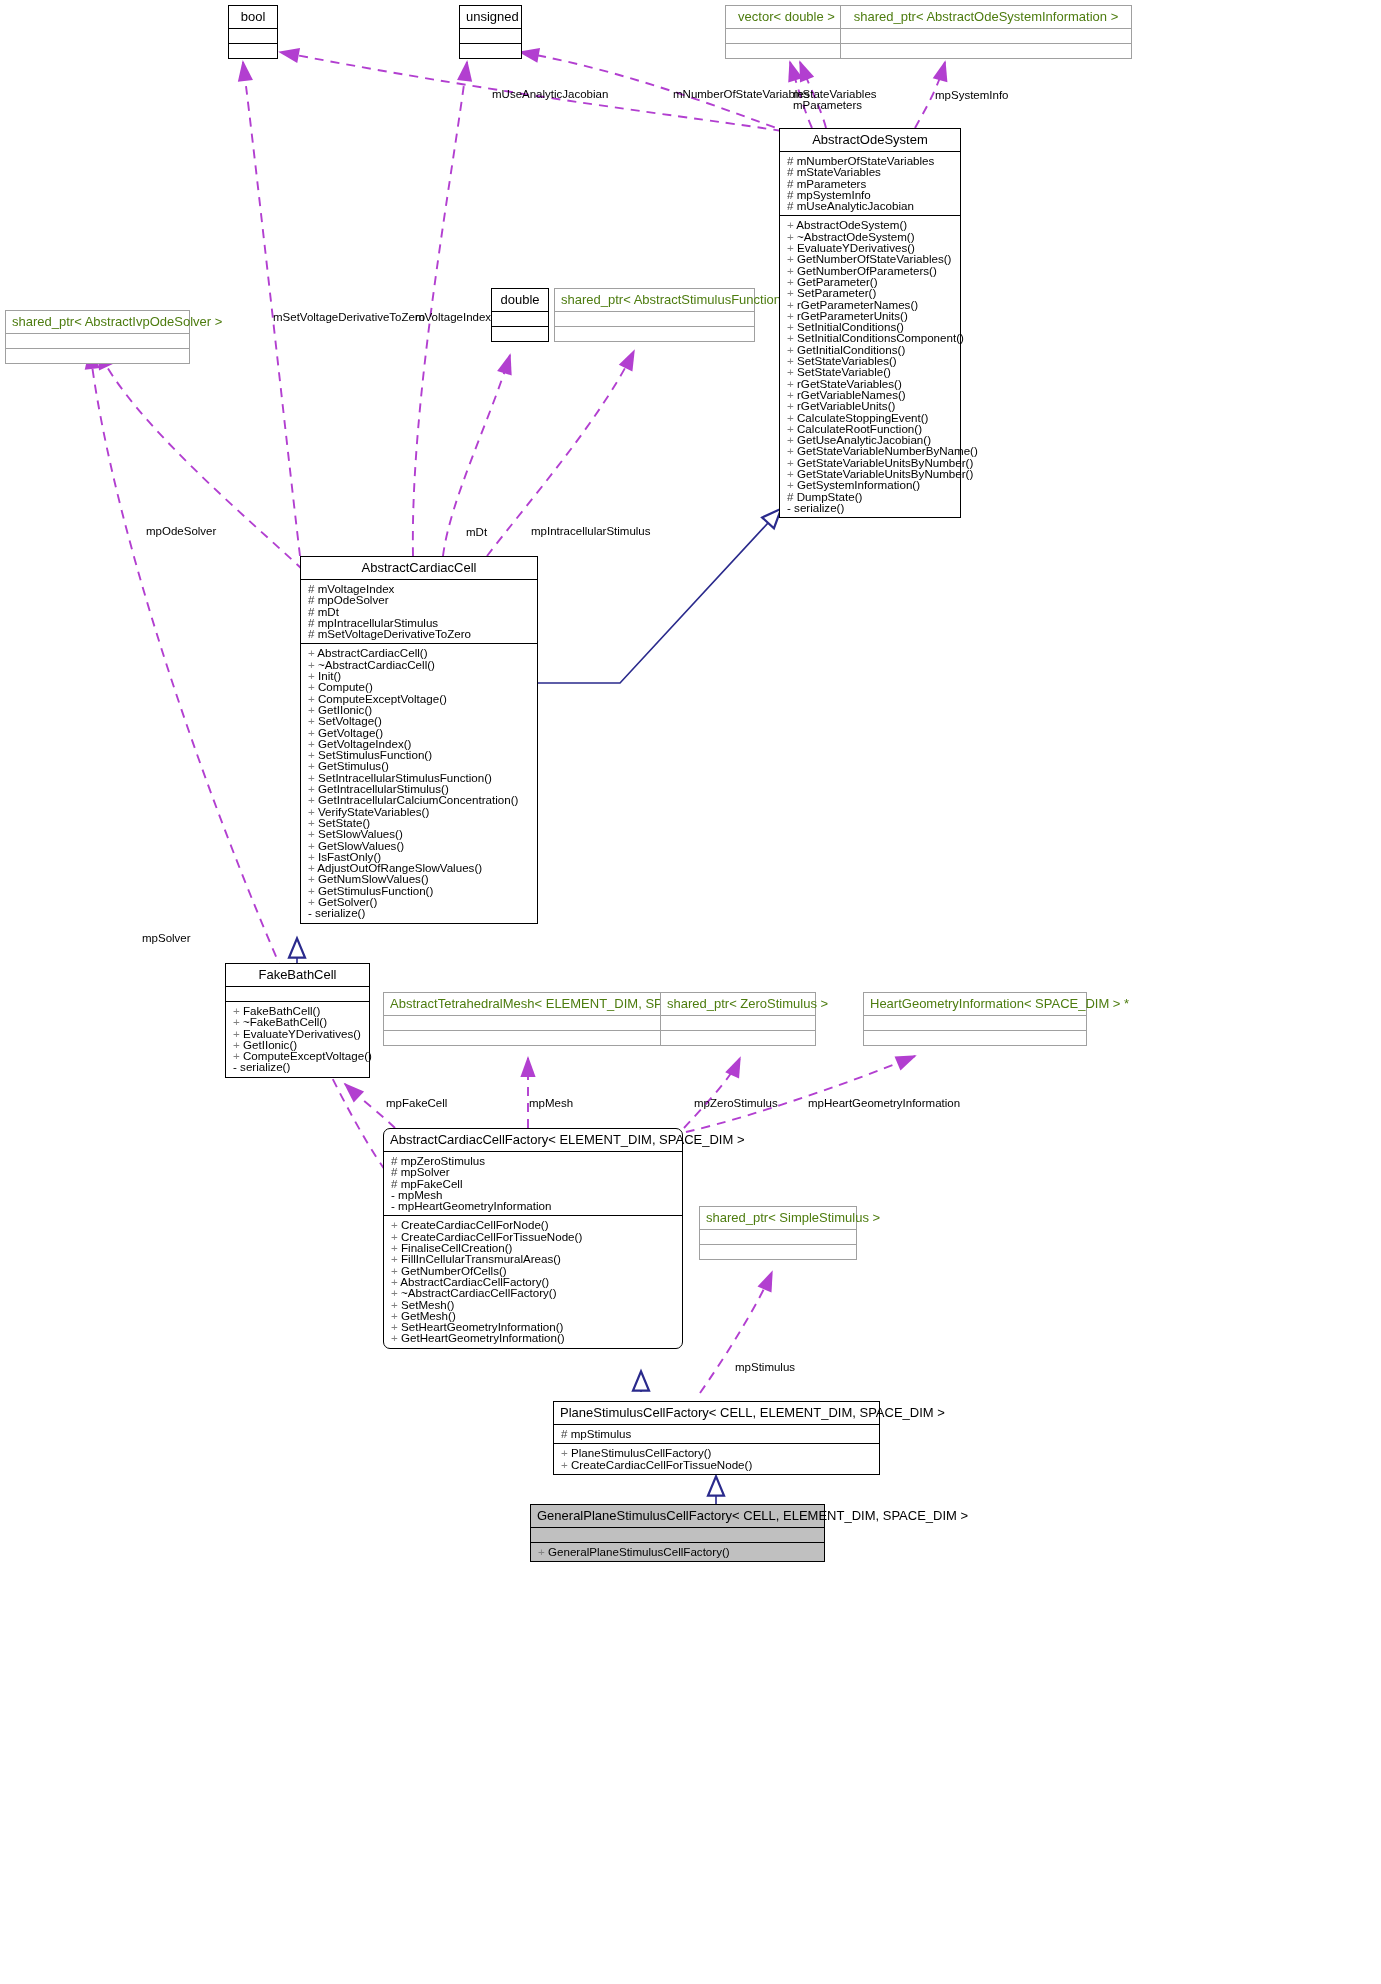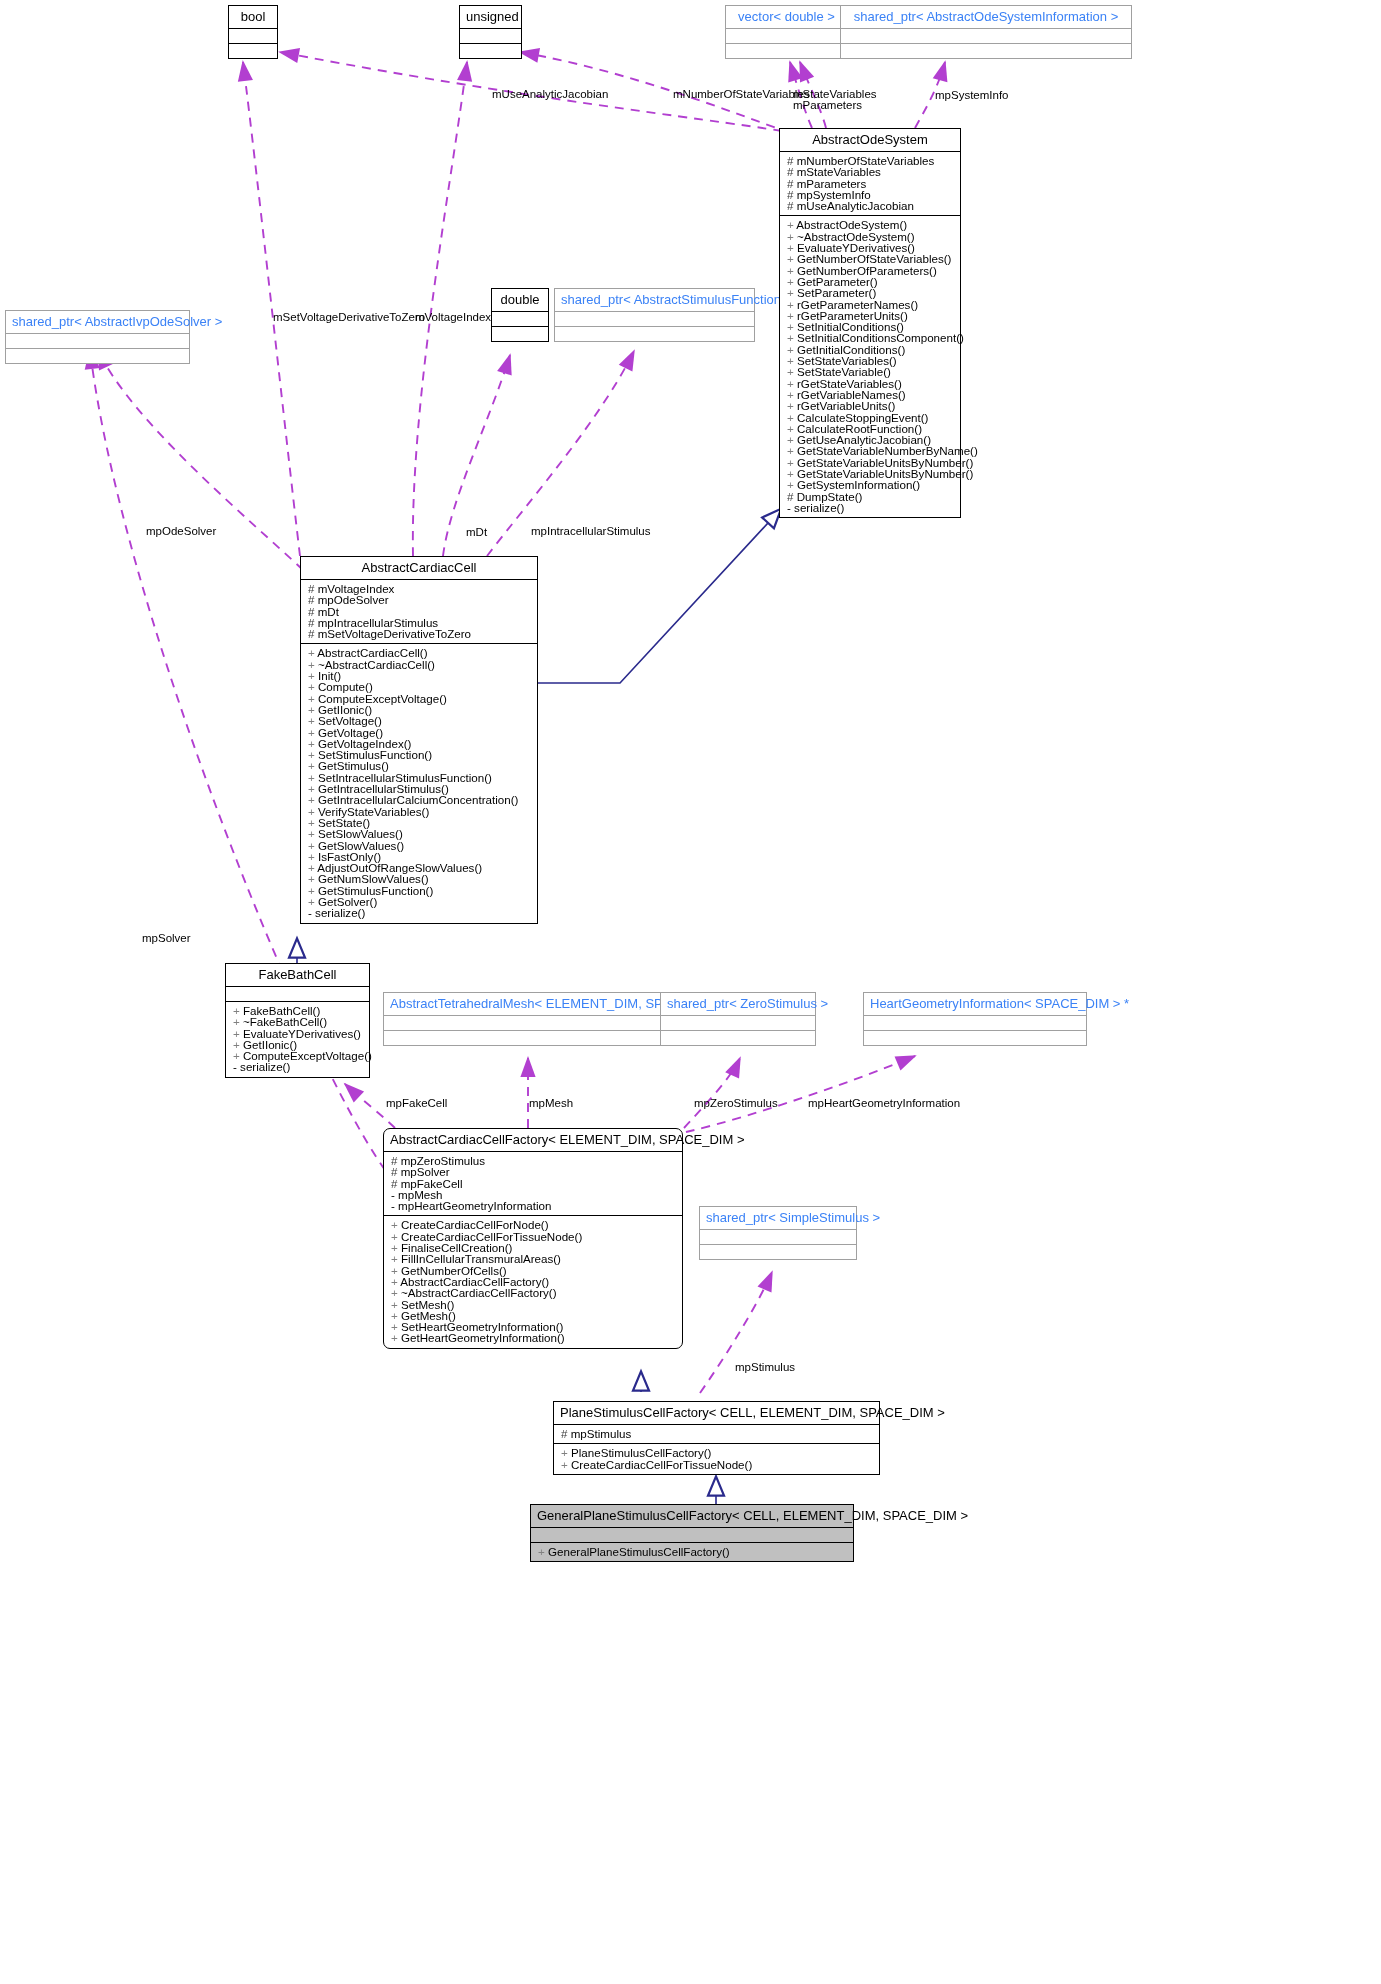--- a/index.html
+++ b/index.html
@@ -38,21 +38,21 @@
   .node.filled {
     background: #c0c0c0;
   }
   .node .title {
     text-align: center;
     font-size: 13px;
     color: #000000;
     padding: 3px 6px 4px 6px;
     white-space: nowrap;
   }
-  .node.grey .title { color: #3b82f6; }
+  .node.grey .title { color: #4d7c0f; }
   .node .sep {
     height: 0;
     border-top: 1px solid #000000;
   }
   .node.grey .sep {
     border-top: 1px solid #a0a0a0;
   }
   .node .compartment {
     padding: 3px 5px 4px 5px;
     font-size: 12px;
@@ -352,21 +352,21 @@
     <div class="compartment">
         <div class="row"><span class="vis-prot"># </span><span>mpStimulus</span></div>
       </div>
     <div class="sep"></div>
     <div class="compartment">
         <div class="row"><span class="vis-pub">+ </span><span>PlaneStimulusCellFactory()</span></div>
         <div class="row"><span class="vis-pub">+ </span><span>CreateCardiacCellForTissueNode()</span></div>
       </div>
   </div>
 
-  <div class="node solid filled" style="left:530px; top:1504px; width:324px;">
+  <div class="node solid filled" style="left:530px; top:1504px; width:295px;">
     <div class="title">GeneralPlaneStimulusCellFactory&lt; CELL, ELEMENT_DIM, SPACE_DIM &gt;</div>
     <div class="sep"></div>
     <div class="compartment empty"></div>
     <div class="sep"></div>
     <div class="compartment">
         <div class="row"><span class="vis-pub">+ </span><span>GeneralPlaneStimulusCellFactory()</span></div>
       </div>
   </div>
 
   <div id="edge-label-host">

